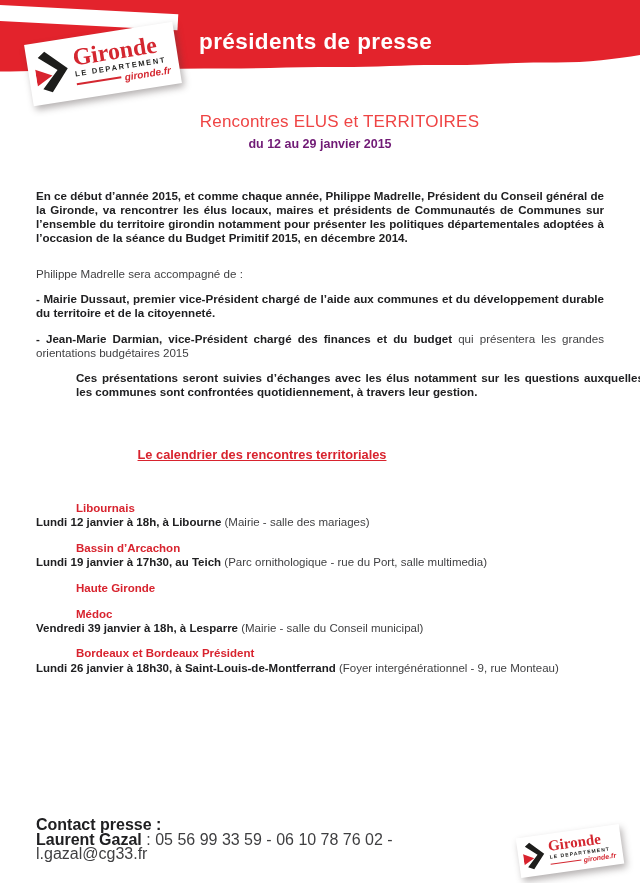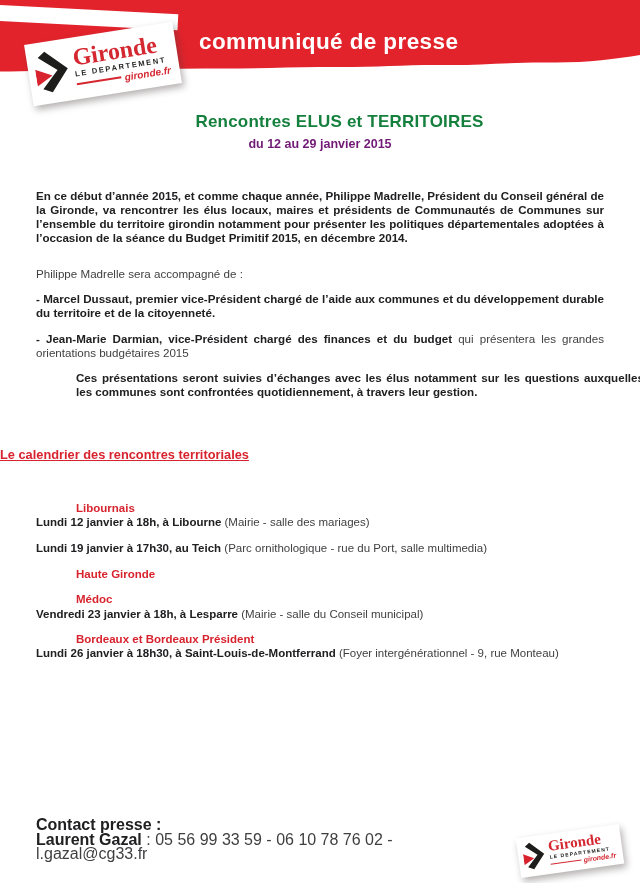--- a/index.html
+++ b/index.html
@@ -35,48 +35,48 @@
   .logo-card.bottom .logo-dept{font-size:5px;letter-spacing:1.1px;margin-top:1px;}
   .logo-site-row{display:flex;align-items:center;margin-top:1px;}
   .logo-rule{flex:1;background:#d42730;}
   .logo-card.top .logo-rule{height:2px;margin-right:3px;}
   .logo-card.bottom .logo-rule{height:1.5px;margin-right:2px;}
   .logo-site{font-style:italic;font-weight:bold;color:#d42730;white-space:nowrap;}
   .logo-card.top .logo-site{font-size:10px;}
   .logo-card.bottom .logo-site{font-size:7px;}
   
   .doc-header{position:absolute;top:112px;left:0;width:640px;text-align:center;}
-  .doc-title{font-size:17px;font-weight:bold;color:#15803d;letter-spacing:.2px;margin-left:39px;}
+  .doc-title{font-size:17px;font-weight:normal;color:#ef4444;letter-spacing:.2px;margin-left:39px;}
   .doc-subtitle{font-size:12.5px;font-weight:bold;color:#701a75;margin-top:5px;}
   
   .para{position:absolute;left:36px;width:568px;font-size:11.6px;line-height:13.9px;}
   .bold{font-weight:bold;color:#202022;}
   .reg{font-weight:normal;color:#3f3f41;}
   .just{text-align:justify;}
   
   .cal-heading{
-    position:absolute;top:447px;left:0;width:524px;text-align:left;
+    position:absolute;top:447px;left:0;width:524px;text-align:center;
     color:#d8232e;font-size:12.8px;font-weight:bold;text-decoration:underline;
   }
   .cal-list{position:absolute;top:501px;left:36px;width:568px;}
   .cal-entry{margin-bottom:11.5px;font-size:11.5px;line-height:14.2px;}
   .cal-region{color:#d8232e;font-weight:bold;padding-left:40px;}
   
   .contact{position:absolute;top:818px;left:36px;width:460px;font-size:16px;line-height:14.6px;}
 </style>
 </head>
 <body>
 
 <div class="page">
 
   <svg class="banner-svg" width="640" height="80" viewBox="0 0 640 80">
     <path fill="#e3232c" d="M0,0 H640 V55 C615,59 585,63 550,62.5 C510,62 480,65.5 445,65 C405,64.5 375,67.5 330,67 C290,66.5 255,69 215,68.5 C175,68 140,70.5 100,70 C65,69.5 30,71.5 0,71.5 Z"></path>
   </svg>
   <div class="white-slash"></div>
-  <div class="banner-title">communiqué de presse</div>
+  <div class="banner-title">présidents de presse</div>
 
   <div class="logo-card top">
     <span class="logo-mark">
       <svg width="34" height="46" viewBox="0 0 92 115">
         <polygon fill="#1d1d1b" points="32,0 88,54 38,112 14,100 60,54 12,14"></polygon>
         <polygon fill="#d8232e" points="0,44 44,67 0,90"></polygon>
       </svg>
     </span>
     <span class="logo-text">
       <span class="logo-wordmark">Gironde</span>
@@ -88,44 +88,45 @@
     </span>
   </div>
 
   <div class="doc-header">
     <div class="doc-title">Rencontres ELUS et TERRITOIRES</div>
     <div class="doc-subtitle">du 12 au 29 janvier 2015</div>
   </div>
 
   <div class="para just bold" style="top:189px;">En ce début d’année 2015, et comme chaque année, Philippe Madrelle, Président du Conseil général de la Gironde, va rencontrer les élus locaux, maires et présidents de Communautés de Communes sur l’ensemble du territoire girondin notamment pour présenter les politiques départementales adoptées à l’occasion de la séance du Budget Primitif 2015, en décembre 2014.</div>
   <div class="para reg" style="top:267px;">Philippe Madrelle sera accompagné de :</div>
-  <div class="para just bold" style="top:292px;">- Marcel Dussaut, premier vice-Président chargé de l’aide aux communes et du développement durable du territoire et de la citoyenneté.</div>
+  <div class="para just bold" style="top:292px;">- Mairie Dussaut, premier vice-Président chargé de l’aide aux communes et du développement durable du territoire et de la citoyenneté.</div>
   <div class="para just" style="top:332px;"><span class="bold">- Jean-Marie Darmian, vice-Président chargé des finances et du budget</span><span class="reg"> qui présentera les grandes orientations budgétaires 2015</span></div>
   <div class="para just bold" style="top:371px;margin-left:40px;">Ces présentations seront suivies d’échanges avec les élus notamment sur les questions auxquelles les communes sont confrontées quotidiennement, à travers leur gestion.</div>
 
   <div class="cal-heading">Le calendrier des rencontres territoriales</div>
 
   <div class="cal-list">
 
     <div class="cal-entry">
       <div class="cal-region">Libournais</div>
       <div><span class="bold">Lundi 12 janvier à 18h, à Libourne</span><span class="reg"> (Mairie - salle des mariages)</span></div>
     </div>
 
     <div class="cal-entry">
+      <div class="cal-region">Bassin d’Arcachon</div>
       <div><span class="bold">Lundi 19 janvier à 17h30, au Teich</span><span class="reg"> (Parc ornithologique - rue du Port, salle multimedia)</span></div>
     </div>
 
     <div class="cal-entry">
       <div class="cal-region">Haute Gironde</div>
     </div>
 
     <div class="cal-entry">
       <div class="cal-region">Médoc</div>
-      <div><span class="bold">Vendredi 23 janvier à 18h, à Lesparre</span><span class="reg"> (Mairie - salle du Conseil municipal)</span></div>
+      <div><span class="bold">Vendredi 39 janvier à 18h, à Lesparre</span><span class="reg"> (Mairie - salle du Conseil municipal)</span></div>
     </div>
 
     <div class="cal-entry">
       <div class="cal-region">Bordeaux et Bordeaux Président</div>
       <div><span class="bold">Lundi 26 janvier à 18h30, à Saint-Louis-de-Montferrand</span><span class="reg"> (Foyer intergénérationnel - 9, rue Monteau)</span></div>
     </div>
 
 
   </div>
 

